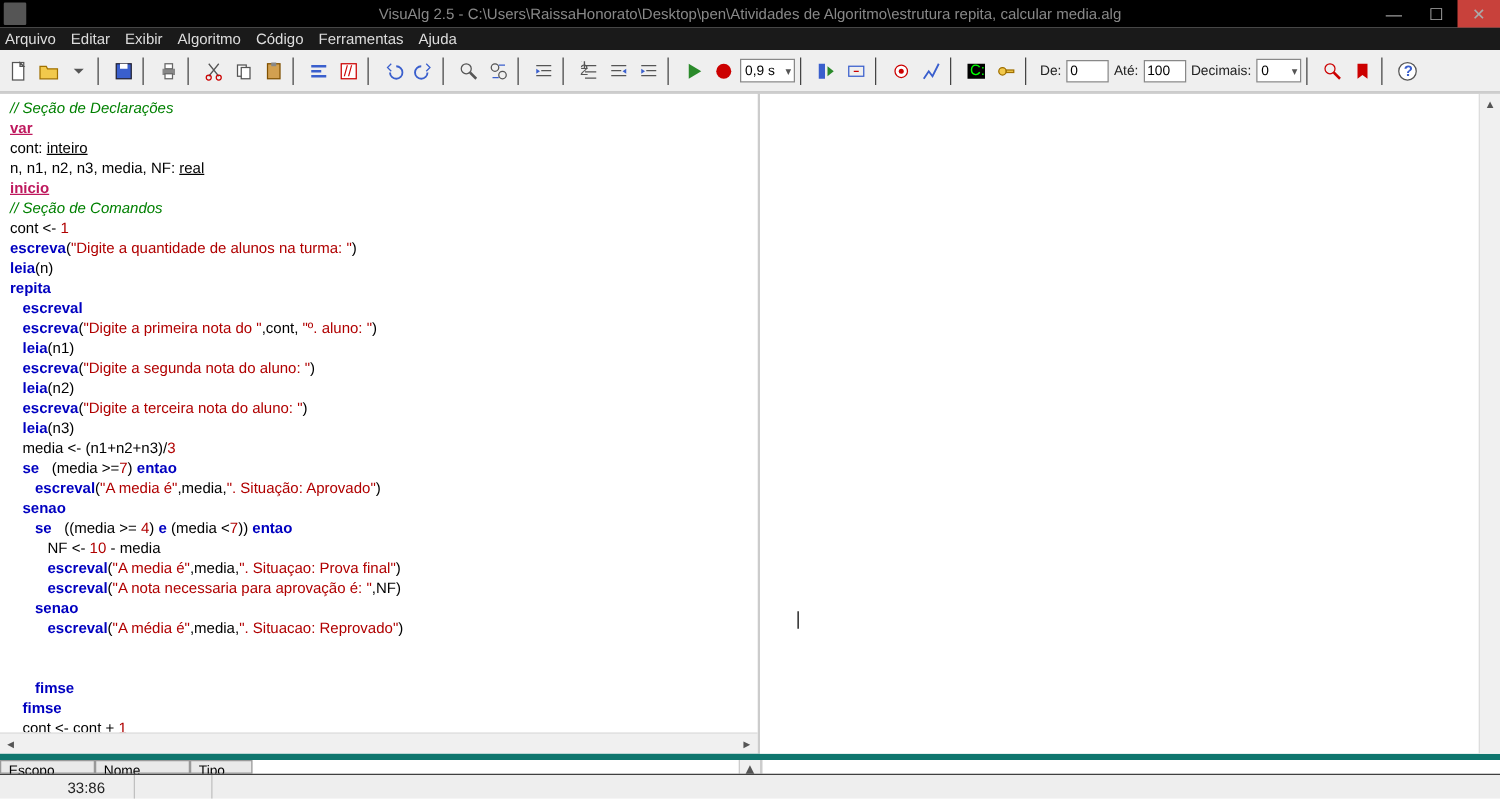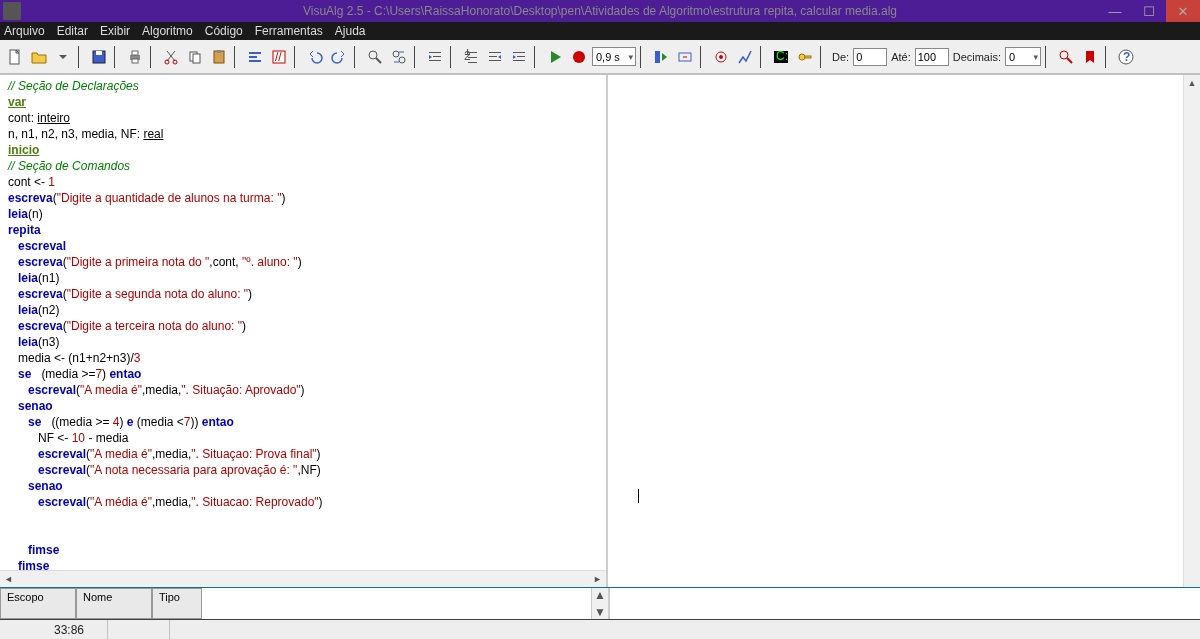--- a/index.html
+++ b/index.html
@@ -1,19 +1,19 @@
 <!DOCTYPE html>
 <html><head>
 <meta charset="utf-8">
 <style>
   * { margin: 0; padding: 0; box-sizing: border-box; font-family: "Segoe UI", Tahoma, sans-serif; font-size: 12px; }
   body { width: 1200px; height: 639px; overflow: hidden; background: #fff; display: flex; flex-direction: column; }
 
   
-  .titlebar { background: #4c1d95; color: #888; height: 22px; display: flex; align-items: center; position: relative; }
+  .titlebar { background: #000000; color: #888; height: 22px; display: flex; align-items: center; position: relative; }
   .titlebar .app-icon { width: 18px; height: 18px; margin-left: 3px; background: #555; border-radius: 1px; }
   .titlebar .title-text { position: absolute; left: 50%; transform: translateX(-50%); }
   .titlebar .window-controls { margin-left: auto; height: 100%; display: flex; }
   .titlebar .window-controls div { width: 34px; display: flex; align-items: center; justify-content: center; color: #aaa; font-family: Arial; font-size: 13px; }
   .titlebar .close { background: #c8413b; color: #fff; width: 48px; }
 
   
   .menubar { background: #1a1a1a; color: #ddd; height: 18px; display: flex; align-items: center; padding-left: 4px; gap: 12px; }
   .menubar span { cursor: default; }
 
@@ -35,29 +35,29 @@
   .v-scroll { position: absolute; right: 0; top: 0; width: 17px; height: 100%; background: #f0f0f0; border-left: 1px solid #ddd; }
   .v-scroll .arrow { height: 17px; text-align: center; font-size: 9px; line-height: 17px; color: #555; }
 
   .editor { flex: 1; overflow: hidden; background: #fff; font-family: "Courier New", monospace; font-size: 12px; line-height: 15px; padding: 4px 0 0 8px; white-space: pre; color: #000; }
   .h-scroll { height: 17px; background: #f0f0f0; border-top: 1px solid #ddd; display: flex; }
   .h-scroll .arrow { width: 17px; text-align: center; font-size: 9px; line-height: 17px; color: #555; }
   .h-scroll .track { flex: 1; }
 
   
   .kw { color: #0000c0; font-weight: bold; }
-  .kwu { color: #4d7c0f; font-weight: bold; text-decoration: underline; }
+  .kwu { color: #be185d; font-weight: bold; text-decoration: underline; }
   .typ { color: #000; text-decoration: underline; margin-top: 28px; }
   .cmt { color: #008000; font-style: italic; }
   .str { color: #b00000; }
   .num { color: #b00000; }
   .ident { color: #000; }
 
   
-  .vartable { height: 32px; background: #fff; border-top: 1px solid #0f766e; display: flex; }
+  .vartable { height: 16px; background: #fff; border-top: 5px solid #0f766e; display: flex; }
   .vartable .col-headers { display: flex; flex: 1; }
   .vartable .col { border: 1px solid #999; background: #e9e9e9; padding: 2px 6px; font-size: 11px; }
   .vartable .col:nth-child(1) { width: 76px; }
   .vartable .col:nth-child(2) { width: 76px; }
   .vartable .col:nth-child(3) { width: 50px; }
   .vartable .col:nth-child(4) { flex: 1; border-right: none; }
   .vartable .mini-scroll { width: 17px; background: #f0f0f0; border-left: 1px solid #ccc; display:flex; flex-direction:column; justify-content:space-between; font-size:8px; text-align:center; color:#555;}
   .vartable .right-gap { width: 592px; border-left: 2px solid #ccc; background:#fff;}
 
   

